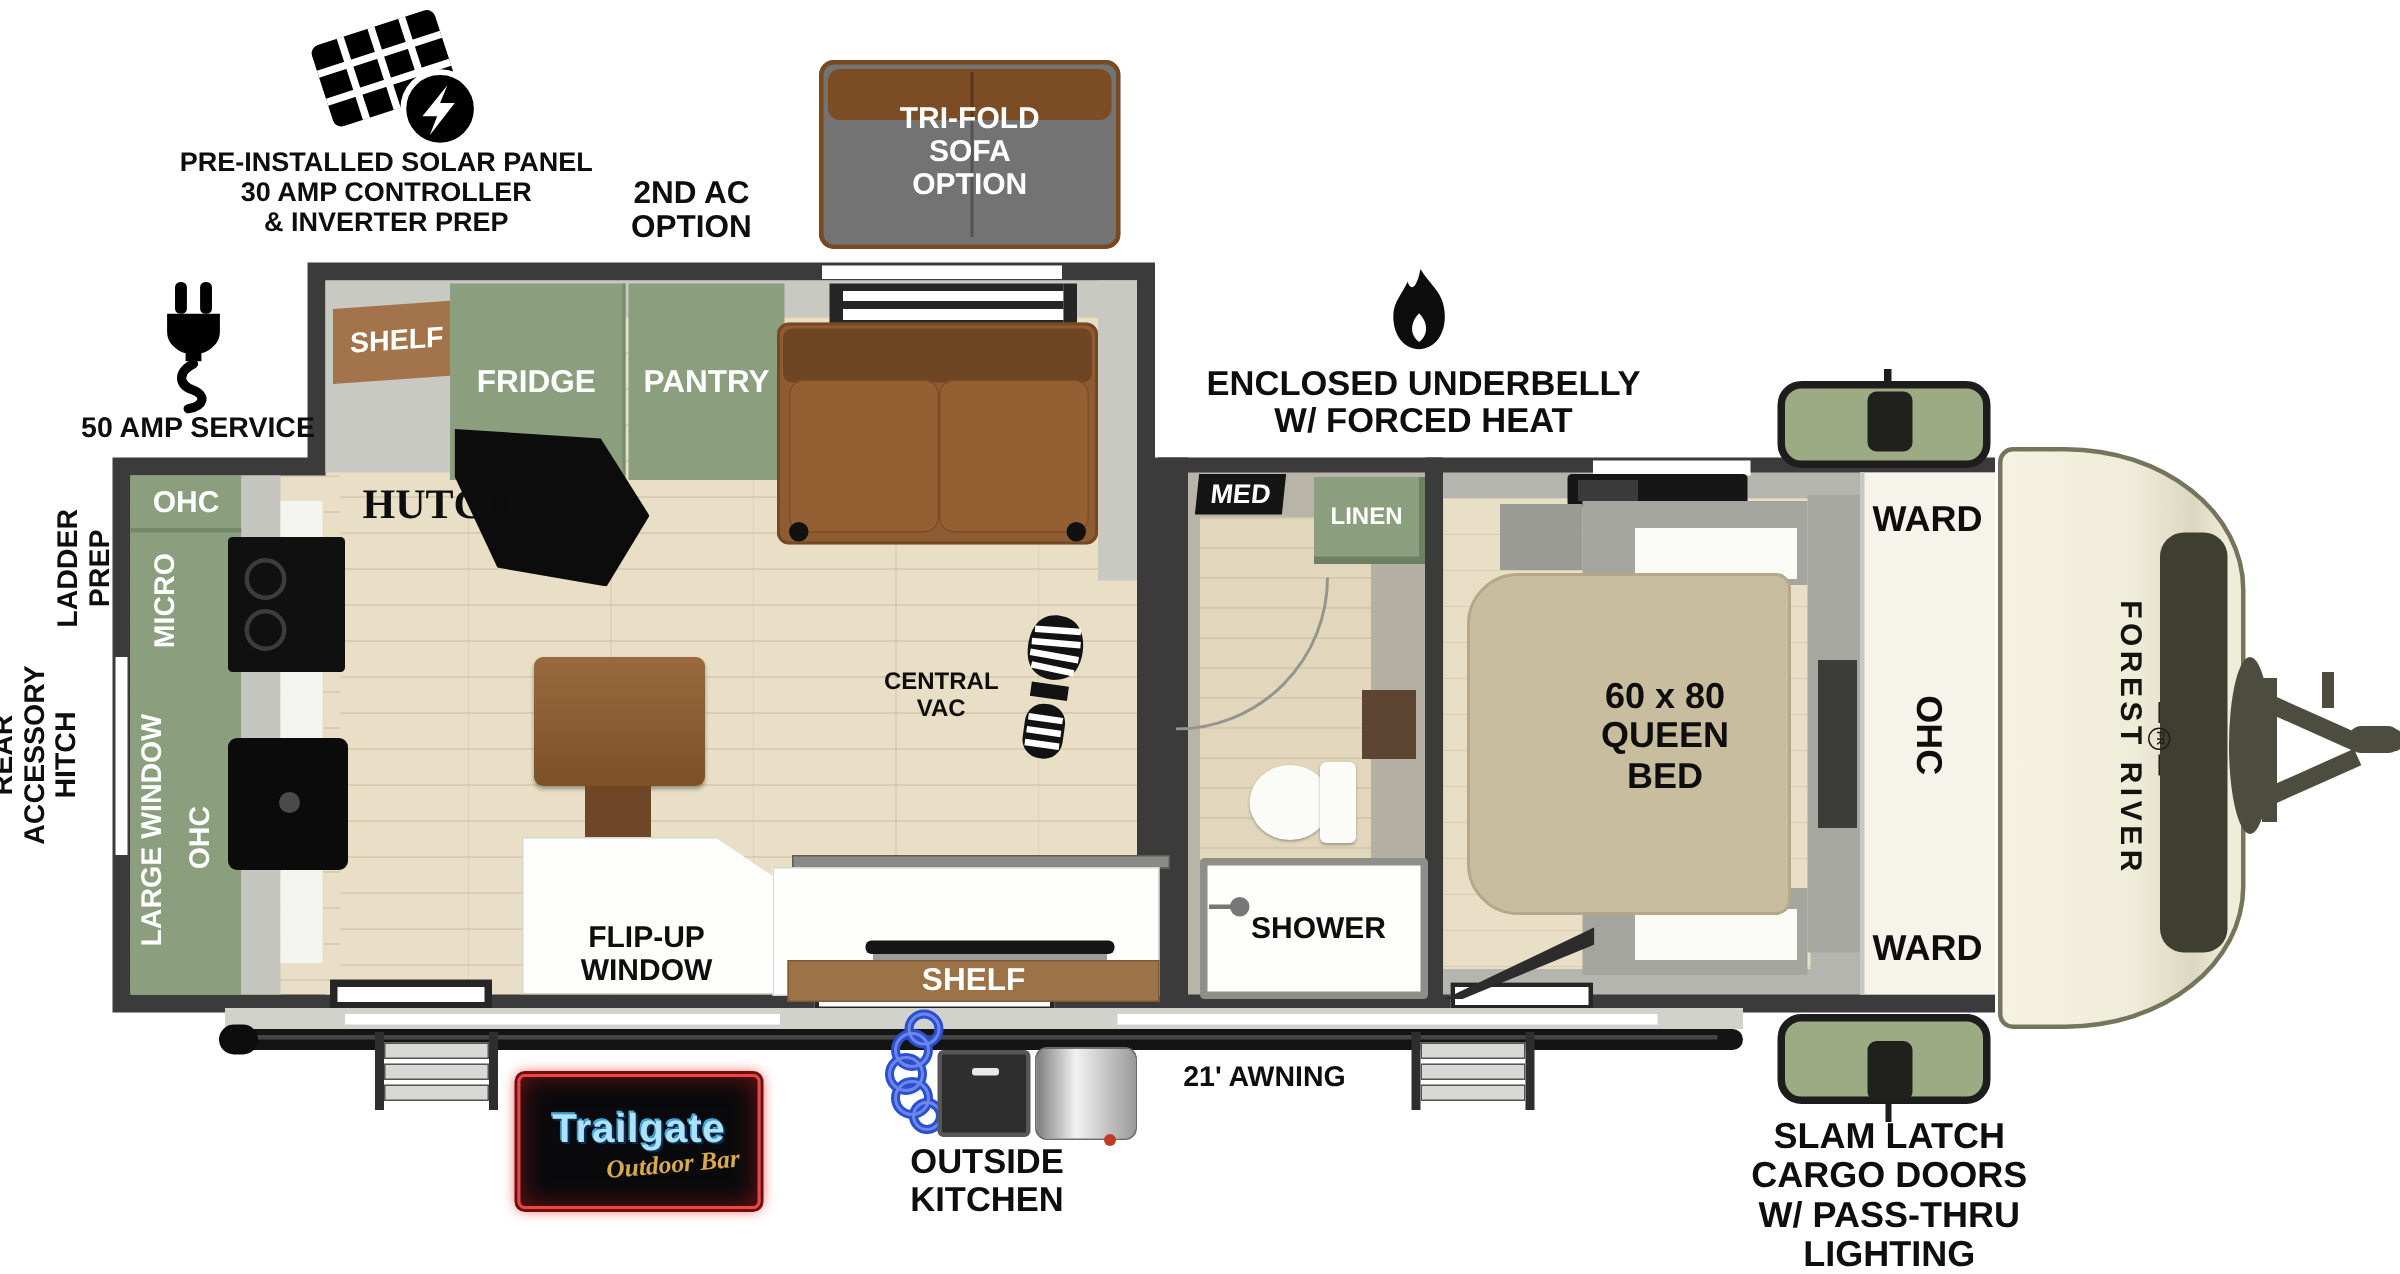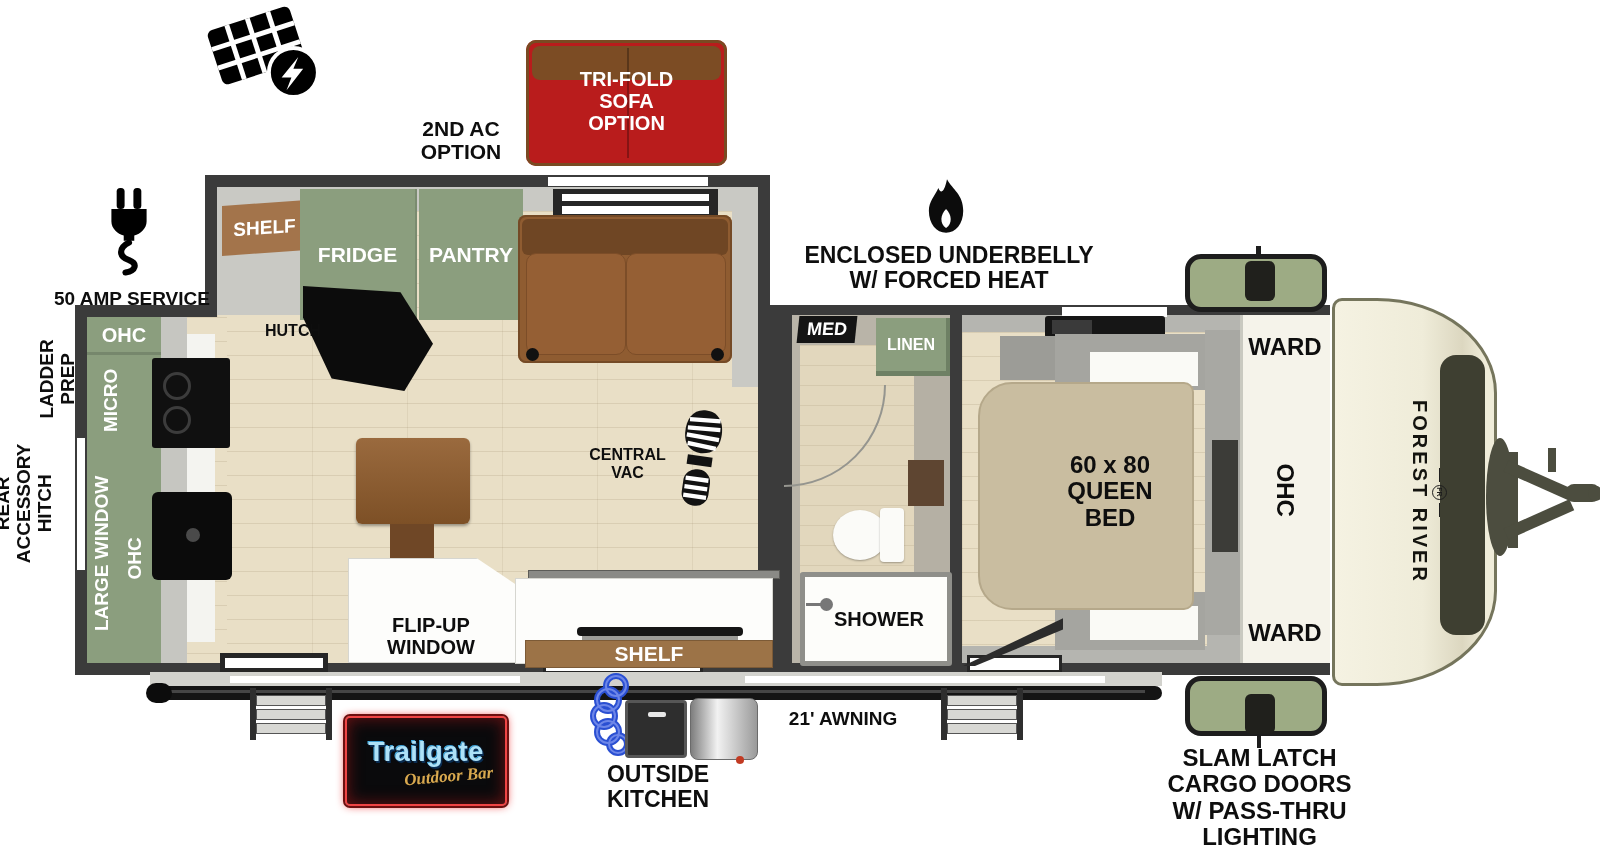--- a/index.html
+++ b/index.html
@@ -99,21 +99,21 @@
   <div class="abs flexc" style="left:222px;top:203px;width:85px;height:50px;background:#a3744b;transform:skewY(-4deg);">
     <span class="lbl wlbl" style="position:static;font-size:19px;">SHELF</span>
   </div>
   <div class="abs flexc green" style="left:300px;top:189px;width:117px;height:131px;border-right:2px solid #7a8b6f;box-sizing:border-box;">
     <span class="lbl wlbl" style="position:static;font-size:21px;">FRIDGE</span>
   </div>
   <div class="abs flexc green" style="left:419px;top:189px;width:104px;height:131px;">
     <span class="lbl wlbl" style="position:static;font-size:21px;">PANTRY</span>
   </div>
   <div class="abs" style="left:303px;top:286px;width:130px;height:105px;background:#0c0c0c;clip-path:polygon(0 0,75% 6%,100% 55%,78% 100%,22% 88%,0 30%);"></div>
-  <div class="lbl" style="left:238px;top:322px;width:110px;font-size:16px;">HUTCH</div>
+  <div class="lbl" style="left:238px;top:322px;width:110px;font-size:28px;font-family:Liberation Serif, serif;">HUTCH</div>
 
   <div class="abs" style="left:553px;top:189px;width:165px;height:30px;border-left:9px solid #262626;border-right:9px solid #262626;box-sizing:border-box;background:linear-gradient(180deg,#262626 0 16%,#fff 16% 40%,#262626 40% 56%,#fff 56% 82%,#262626 82% 100%);"></div>
   <div class="abs" style="left:518px;top:215px;width:214px;height:148px;background:#8f5c31;border-radius:8px;box-shadow:inset 0 0 0 2px #744a26;">
     <div class="abs" style="left:4px;top:4px;right:4px;height:36px;background:#6f4624;border-radius:6px;"></div>
     <div class="abs" style="left:8px;top:38px;width:98px;height:100px;background:#955f34;border-radius:10px;border:1px solid #7c4d28;"></div>
     <div class="abs" style="left:108px;top:38px;width:98px;height:100px;background:#955f34;border-radius:10px;border:1px solid #7c4d28;"></div>
     <div class="abs" style="left:8px;bottom:2px;width:13px;height:13px;background:#111;border-radius:50%;"></div>
     <div class="abs" style="right:8px;bottom:2px;width:13px;height:13px;background:#111;border-radius:50%;"></div>
   </div>
 
@@ -251,38 +251,41 @@
         <line x1="32" y1="16" x2="32" y2="74"></line>
           <line x1="54" y1="16" x2="54" y2="74"></line>
           <line x1="76" y1="16" x2="76" y2="74"></line>
         <line x1="10" y1="35" x2="98" y2="35"></line>
           <line x1="10" y1="55" x2="98" y2="55"></line>
       </g>
     </g>
     <circle cx="92" cy="72" r="25" fill="#000" stroke="#fff" stroke-width="4"></circle>
     <polygon points="97,56 80,77 90,77 85,90 102,68 92,68" fill="#fff"></polygon>
   </svg>
+  <div class="lbl" style="left:100px;top:99px;width:315px;font-size:18px;">PRE-INSTALLED SOLAR PANEL
+30 AMP CONTROLLER
+&amp; INVERTER PREP</div>
   <div class="lbl" style="left:405px;top:117px;width:112px;font-size:21px;">2ND AC
 OPTION</div>
 
-  <div class="abs" style="left:526px;top:40px;width:201px;height:126px;background:#b91c1c;border-radius:10px;box-shadow:inset 0 0 0 3px #794a22;">
+  <div class="abs" style="left:546px;top:40px;width:201px;height:126px;background:#737373;border-radius:10px;box-shadow:inset 0 0 0 3px #794a22;">
     <div class="abs" style="left:6px;top:6px;right:6px;height:34px;background:#7c4c24;border-radius:8px;"></div>
     <div class="abs" style="left:50%;top:8px;width:2px;height:110px;background:rgba(0,0,0,.28);"></div>
     <div class="lbl wlbl" style="left:0;top:28px;width:100%;font-size:20px;">TRI-FOLD
 SOFA
 OPTION</div>
   </div>
 
   <svg class="abs" style="left:102px;top:188px;" width="54" height="88" viewBox="0 0 60 100">
     <rect x="16" y="0" width="9" height="24" rx="4" fill="#000"></rect>
     <rect x="35" y="0" width="9" height="24" rx="4" fill="#000"></rect>
     <path d="M10,24 h40 v14 c0,8 -7,14 -14,16 v6 h-12 v-6 c-7,-2 -14,-8 -14,-16 Z" fill="#000"></path>
     <path d="M30,62 c-12,6 -12,16 0,20 c10,4 8,12 -4,14" fill="none" stroke="#000" stroke-width="7" stroke-linecap="round"></path>
   </svg>
-  <div class="lbl" style="left:52px;top:289px;width:160px;font-size:19px;">50 AMP SERVICE</div>
+  <div class="lbl" style="left:52px;top:276px;width:160px;font-size:19px;">50 AMP SERVICE</div>
 
   <div class="lbl rotL" style="left:5px;top:358px;width:105px;font-size:19px;">LADDER
 PREP</div>
   <div class="lbl rotL" style="left:-63px;top:472px;width:175px;font-size:19px;">REAR
 ACCESSORY
 HITCH</div>
 
   <svg class="abs" style="left:926px;top:178px;" width="42" height="58" viewBox="0 0 44 60">
     <path d="M22,1 C28,12 39,17 39,34 C39,48 31,57 21,57 C11,57 3,48 3,34 C3,24 9,19 13,10 C15,16 19,16 22,1 Z" fill="#0c0c0c"></path>
     <path d="M21,32 C27,38 28,47 21,52 C14,47 15,38 21,32 Z" fill="#fff"></path>

